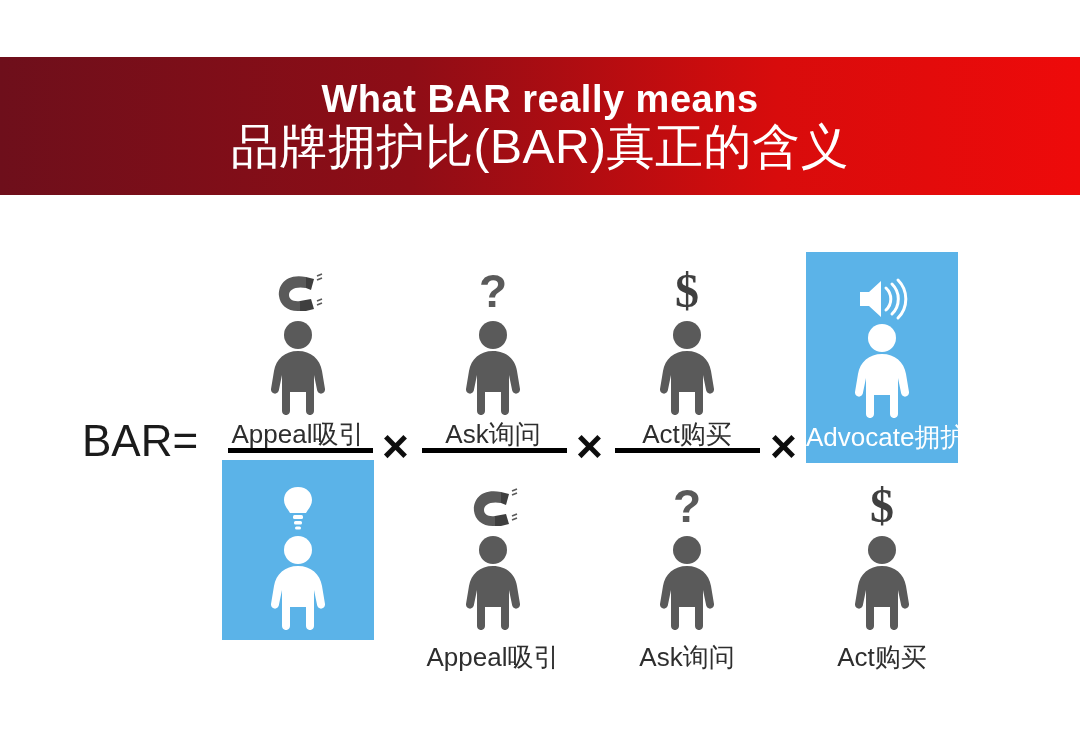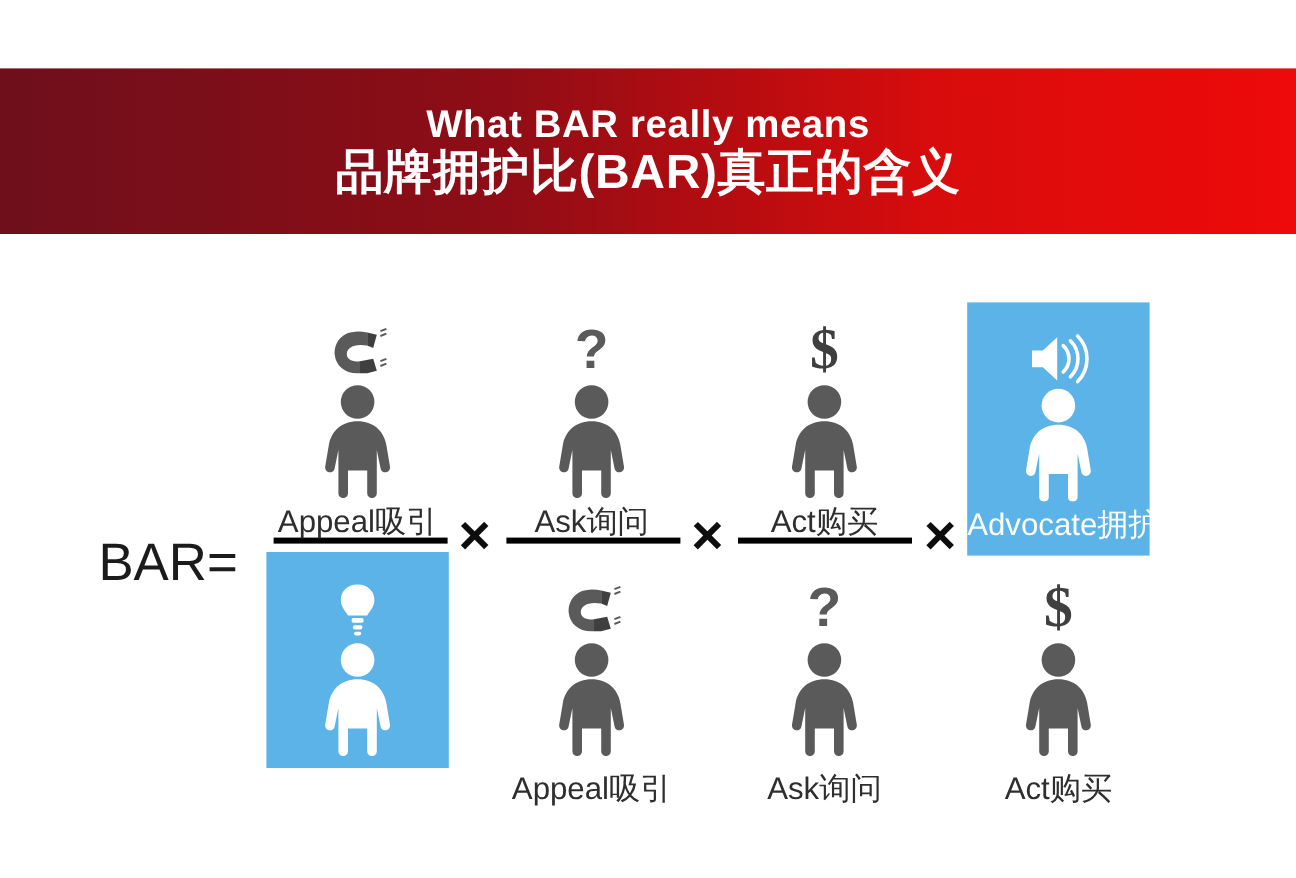--- a/index.html
+++ b/index.html
@@ -24,31 +24,31 @@
     height: 138px;
     background: linear-gradient(to right, #6E0F1B 0%, #8E0D16 38%, #D80C0C 72%, #EE0A0A 100%);
     display: flex;
     flex-direction: column;
     align-items: center;
     justify-content: center;
     box-sizing: border-box;
   }
   #title-en {
     color: #ffffff;
-    font-size: 32px;
+    font-size: 38px;
     font-weight: bold;
     letter-spacing: 0.5px;
     line-height: 1.05;
     margin-bottom: 2px;
     white-space: nowrap;
   }
   #title-zh {
     color: #ffffff;
-    font-size: 40px;
-    font-weight: bold;
+    font-size: 48px;
+    font-weight: normal;
     letter-spacing: 0.5px;
     line-height: 1.05;
     white-space: nowrap;
   }
 
   
   #formula {
     position: absolute;
     left: 0;
     top: 195px;
@@ -57,21 +57,20 @@
   }
 
   #bar-label {
     position: absolute;
     left: 82px;
     top: 221px;
     font-size: 44px;
     color: #1b1b1b;
     font-weight: normal;
     letter-spacing: 0px;
-    margin-top: 28px;
   }
 
   
   .frac-bar {
     position: absolute;
     height: 5px;
     background: #000000;
   }
   .times {
     position: absolute;

